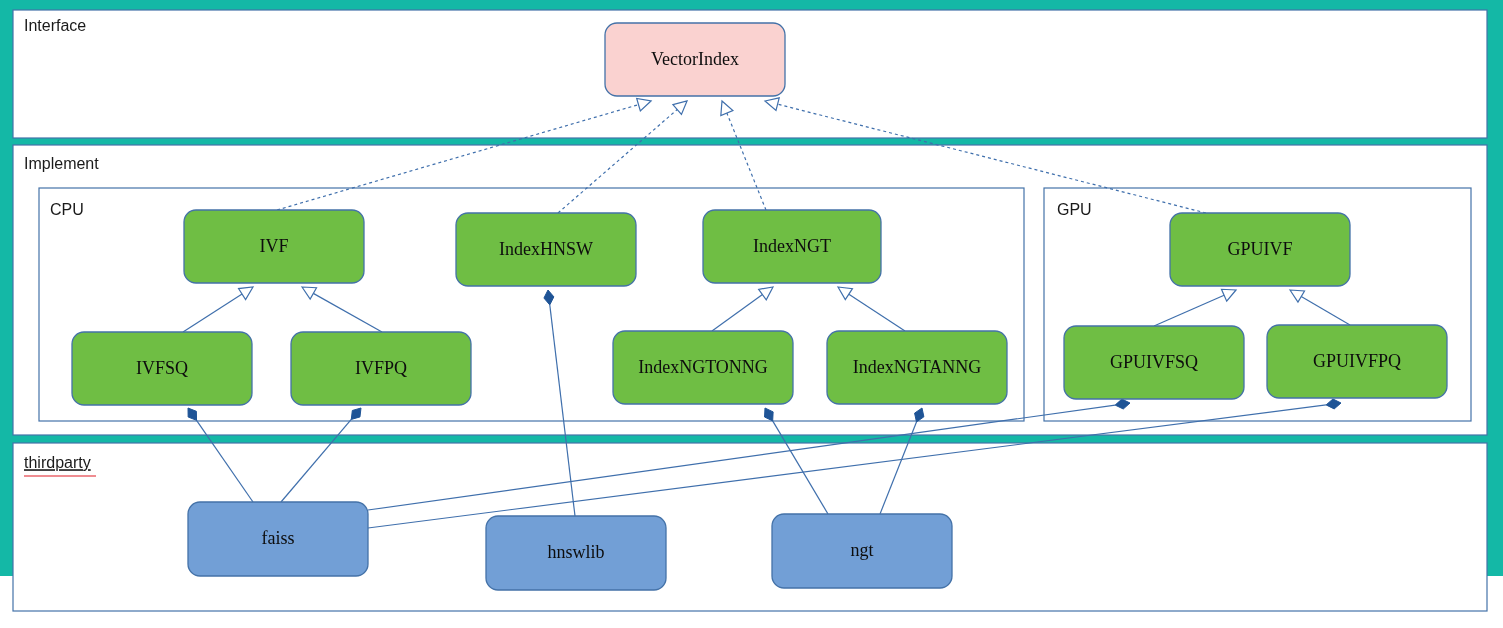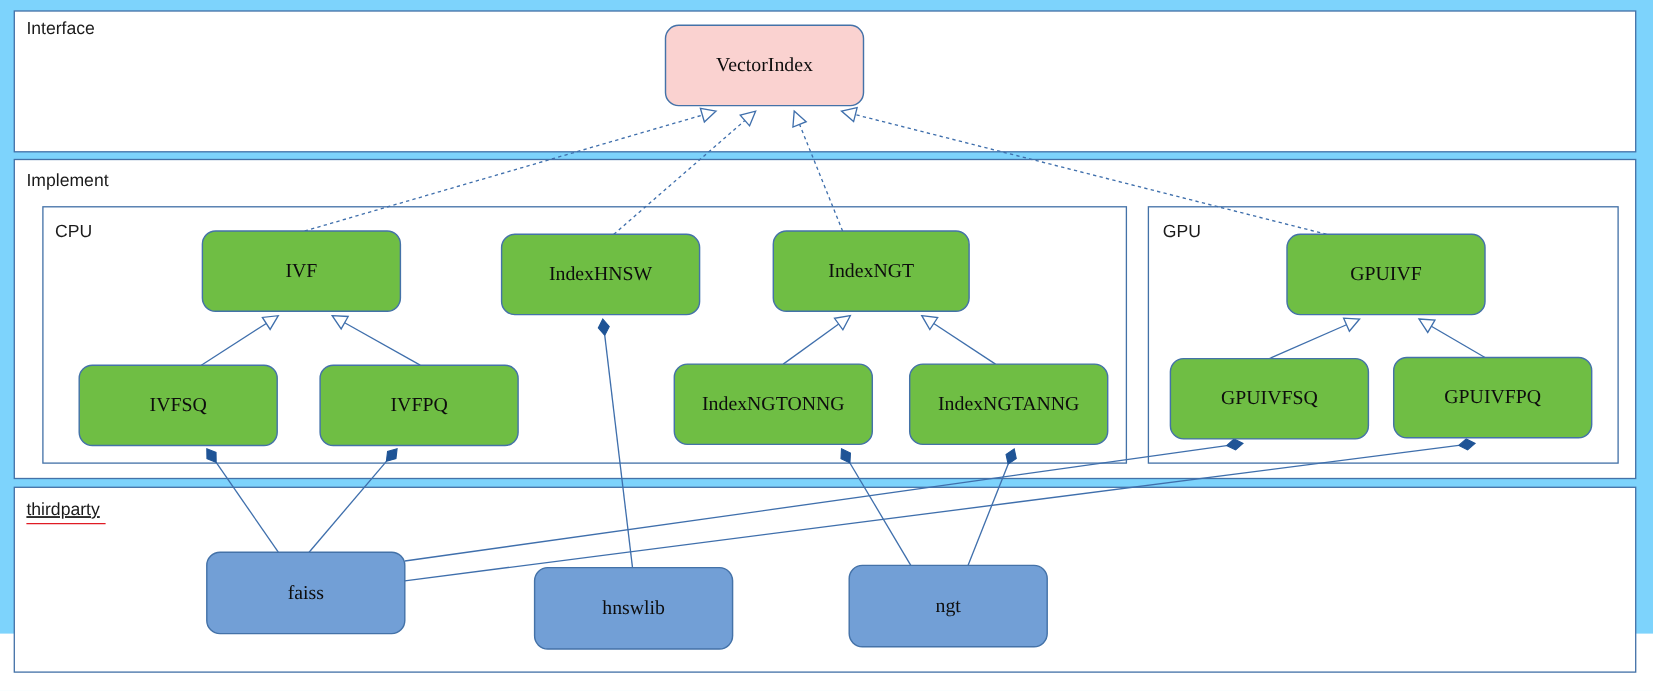--- a/index.html
+++ b/index.html
@@ -11,21 +11,21 @@
   body {
     font-family: "Liberation Sans", sans-serif;
     width: 1503px;
     height: 628px;
     overflow: hidden;
   }
   #diagram-root {
     position: relative;
     width: 1503px;
     height: 576px;
-    background: #7dd3fc;
+    background: #14b8a6;
   }
   svg#diagram-svg {
     display: block;
     width: 1503px;
     height: 628px;
   }
   .group-frame {
     fill: #ffffff;
     stroke: #4472a8;
     stroke-width: 1.2;

